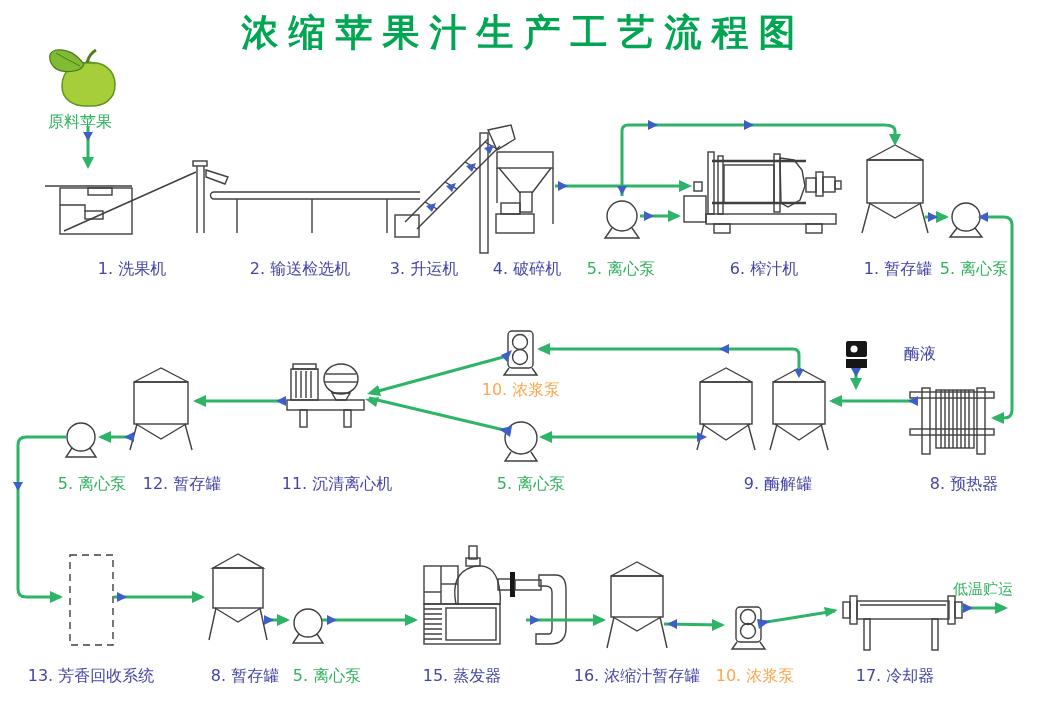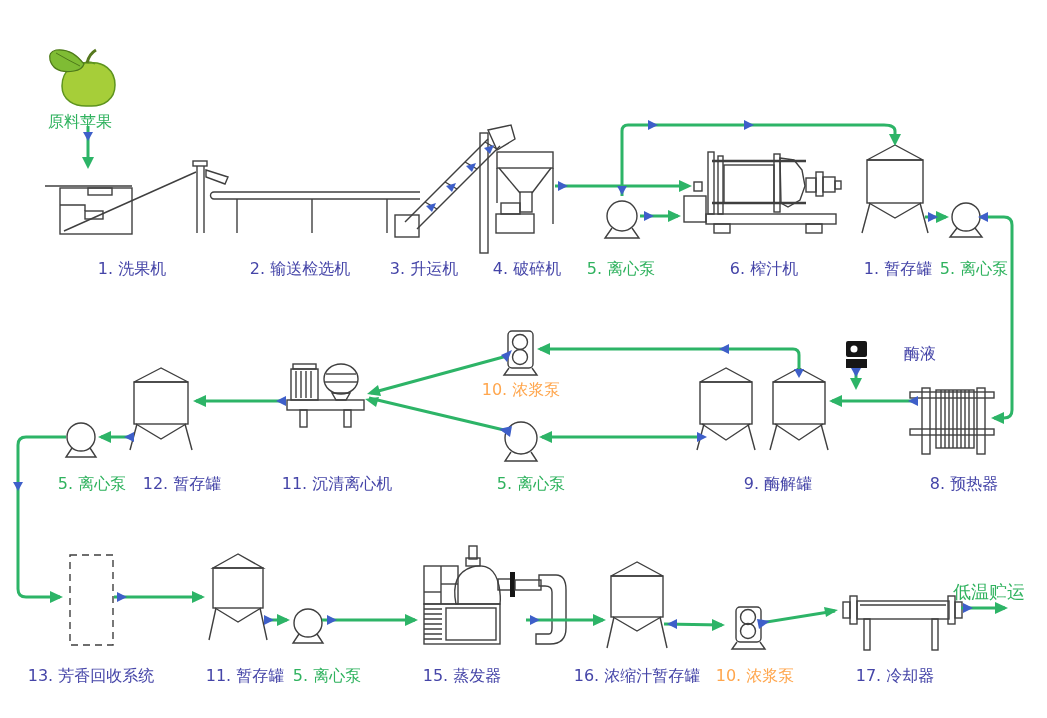--- a/index.html
+++ b/index.html
@@ -28,20 +28,21 @@
   .pipe{stroke:var(--flow-green);fill:none;stroke-width:3;}
   .ag{fill:var(--flow-green);stroke:none;}
   .ab{fill:var(--arrow-blue);stroke:none;}
   .dark{fill:#161616;stroke:none;}
 </style>
 </head>
 <body>
 
 <div id="stage">
 
+  <div id="title">浓缩苹果汁生产工艺流程图</div>
 
   <svg width="1047" height="718" viewBox="0 0 1047 718">
 
     <g>
       <path class="eq" style="fill:#a6ce39;stroke:#5e941e;stroke-width:1.5" d="M89,63 C75,61 62,70 62,86 C62,100 74,107 89,106 C104,107 115,99 115,85 C115,70 103,61 89,63 Z"></path>
       <path class="eq" style="stroke:#5e941e" d="M82,64 Q89,60 95,64"></path>
       <path style="fill:none;stroke:#56781e;stroke-width:3" d="M87,63 Q89,54 96,50"></path>
       <path style="fill:#7fbc34;stroke:#4e7a1a;stroke-width:1.2" d="M84,64 Q72,48 56,50 Q48,52 50,60 Q54,74 74,71 Q82,70 84,64 Z"></path>
       <path style="fill:none;stroke:#4e7a1a;stroke-width:1" d="M56,53 Q68,60 80,66"></path>
     </g>
@@ -329,40 +330,40 @@
       <polygon class="ab" points="973,608 963,603 963,613"></polygon>
       <polygon class="ab" points="436,203 426,206 432,212"></polygon>
       <polygon class="ab" points="456,183 446,186 452,192"></polygon>
       <polygon class="ab" points="476,163 466,166 472,172"></polygon>
       <polygon class="ab" points="494,145 484,148 490,154"></polygon>
     </g>
   </svg>
 
   <div class="ann lbl-green" style="left:48px;top:112px;text-align:right;">原料苹果</div>
   <div class="ann lbl-blue" style="left:904px;top:344px;">酶液</div>
-  <div class="ann lbl-green" style="left:953px;top:580px;font-size:18px;">低温贮运</div>
+  <div class="ann lbl-green" style="left:953px;top:580px;font-size:15px;">低温贮运</div>
 
   <div id="labels">
       <div class="lbl lbl-blue" style="left: 132px; top: 260px;">1. 洗果机</div>
       <div class="lbl lbl-blue" style="left: 300px; top: 260px;">2. 输送检选机</div>
       <div class="lbl lbl-blue" style="left: 424px; top: 260px;">3. 升运机</div>
       <div class="lbl lbl-blue" style="left: 527px; top: 260px;">4. 破碎机</div>
       <div class="lbl lbl-green" style="left: 621px; top: 260px;">5. 离心泵</div>
       <div class="lbl lbl-blue" style="left: 764px; top: 260px;">6. 榨汁机</div>
       <div class="lbl lbl-blue" style="left: 898px; top: 260px;">1. 暂存罐</div>
       <div class="lbl lbl-green" style="left: 974px; top: 260px;">5. 离心泵</div>
       <div class="lbl lbl-orange" style="left: 521px; top: 381px;">10. 浓浆泵</div>
       <div class="lbl lbl-green" style="left: 92px; top: 475px;">5. 离心泵</div>
       <div class="lbl lbl-blue" style="left: 182px; top: 475px;">12. 暂存罐</div>
       <div class="lbl lbl-blue" style="left: 337px; top: 475px;">11. 沉清离心机</div>
       <div class="lbl lbl-green" style="left: 531px; top: 475px;">5. 离心泵</div>
       <div class="lbl lbl-blue" style="left: 778px; top: 475px;">9. 酶解罐</div>
       <div class="lbl lbl-blue" style="left: 964px; top: 475px;">8. 预热器</div>
       <div class="lbl lbl-blue" style="left: 91px; top: 667px;">13. 芳香回收系统</div>
-      <div class="lbl lbl-blue" style="left: 245px; top: 667px;">11. 暂存罐</div>
+      <div class="lbl lbl-blue" style="left: 245px; top: 667px;">8. 暂存罐</div>
       <div class="lbl lbl-green" style="left: 327px; top: 667px;">5. 离心泵</div>
       <div class="lbl lbl-blue" style="left: 462px; top: 667px;">15. 蒸发器</div>
       <div class="lbl lbl-blue" style="left: 637px; top: 667px;">16. 浓缩汁暂存罐</div>
       <div class="lbl lbl-orange" style="left: 755px; top: 667px;">10. 浓浆泵</div>
       <div class="lbl lbl-blue" style="left: 895px; top: 667px;">17. 冷却器</div>
     </div>
 
 </div>
 
 </body></html>

